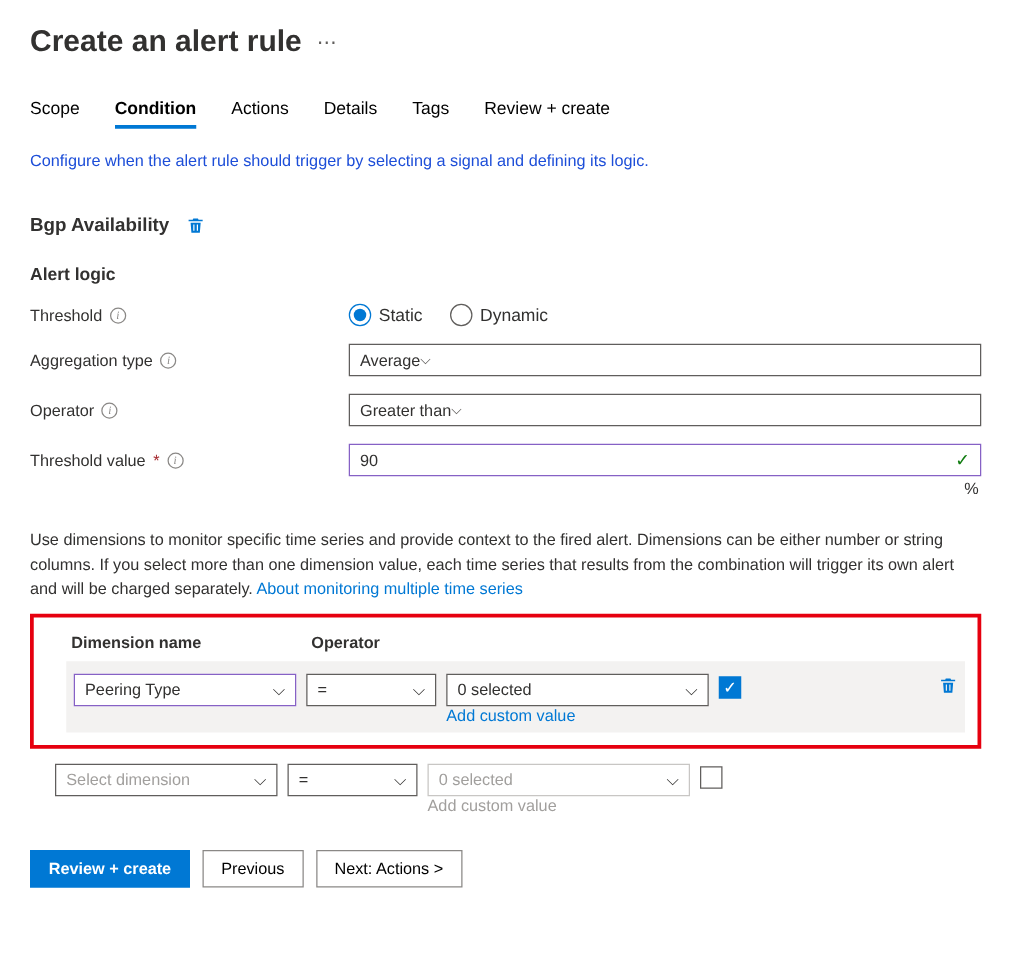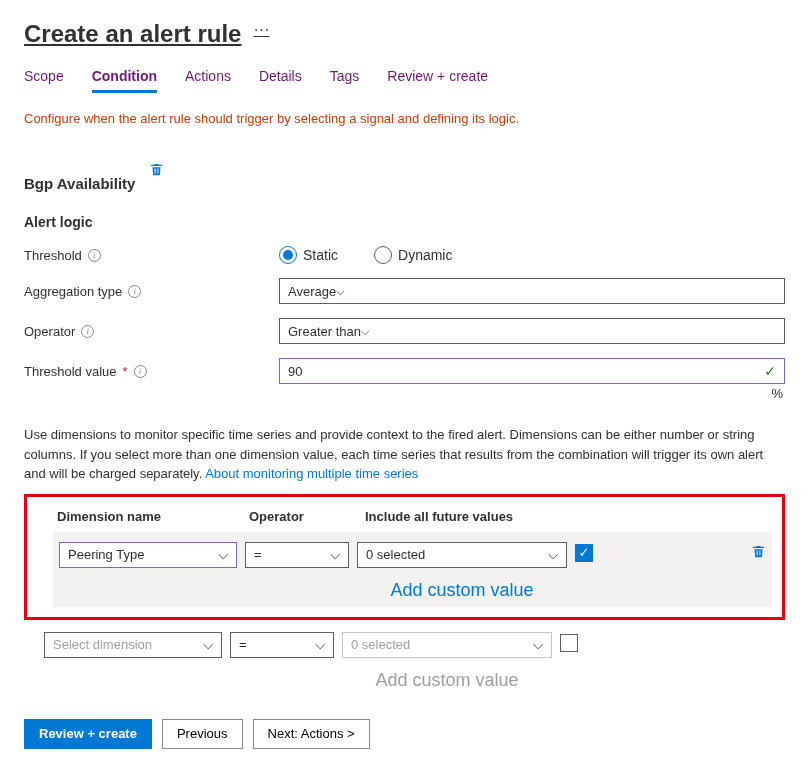--- a/index.html
+++ b/index.html
@@ -4,36 +4,36 @@
 <style>
   * { box-sizing: border-box; margin: 0; padding: 0; }
   body {
     font-family: "Segoe UI", -apple-system, sans-serif;
     font-size: 13px;
     color: #323130;
     background: #fff;
     width: 809px;
     padding: 20px 24px;
   }
-  .header-row { display: flex; gap: 12px; margin-bottom: 20px; text-decoration: underline; }
+  .header-row { display: flex; align-items: center; gap: 12px; margin-bottom: 30px; }
   .page-title { font-size: 24px; font-weight: 600; }
   .more-icon { font-size: 16px; color: #605e5c; cursor: pointer; }
   .tabs { display: flex; gap: 28px; border-bottom: none; margin-bottom: 18px; }
-  .tab { font-size: 14px; padding-bottom: 6px; color: #701a75; cursor: pointer; }
+  .tab { font-size: 14px; padding-bottom: 6px; color: #000000; cursor: pointer; }
   .tab.active { font-weight: 700; border-bottom: 3px solid #0078d4; }
-  .desc { font-size: 13px; color: #c2410c; margin-bottom: 20px; }
+  .desc { font-size: 13px; color: #1d4ed8; margin-bottom: 36px; }
   .signal-row { display: flex; align-items: center; gap: 14px; margin-bottom: 22px; }
-  .signal-name { font-weight: 700; font-size: 15px; margin-top: 29px; }
+  .signal-name { font-weight: 700; font-size: 15px; }
   .delete-icon svg { display:block; }
   .section-head { font-weight: 600; font-size: 14px; margin-bottom: 16px; }
   .form-row { display: flex; align-items: center; margin-bottom: 14px; }
   .form-label { width: 255px; display: flex; align-items: center; gap: 6px; font-size: 13px; }
   .info-icon { display:inline-flex; width:13px; height:13px; border:1px solid #8a8886; border-radius:50%; align-items:center; justify-content:center; font-size:9px; color:#8a8886; font-style: italic; font-family: Georgia, serif; }
   .req { color: #a4262c; }
-  .radio-group { display: flex; gap: 36px; align-items: flex-start; }
+  .radio-group { display: flex; gap: 22px; align-items: flex-start; }
   .radio-opt { display: flex; align-items: center; gap: 6px; font-size: 14px; }
   .radio { width:18px; height:18px; border-radius:50%; border:1px solid #605e5c; display:inline-flex; align-items:center; justify-content:center; }
   .radio.selected { border:1px solid #0078d4; }
   .radio.selected::after { content:""; width:10px; height:10px; border-radius:50%; background:#0078d4; }
   .select-box { flex:1; border:1px solid #605e5c; height:26px; display:flex; align-items:center; padding:0 8px; font-size:13px; background:#fff; }
   .select-box .chev { font-size: 11px; color:#605e5c; }
   .input-box { flex:1; border:1px solid #8661c5; height:26px; display:flex; align-items:center; justify-content:space-between; padding:0 8px; font-size:13px; }
   .input-box .check { color:#107c10; font-size:14px; }
   .unit-row { text-align:right; font-size:13px; margin-top:2px; margin-bottom: 24px; padding-right: 2px;}
   .split-section { margin-top: 18px; }
@@ -48,21 +48,21 @@
   .dim-row { display:flex; align-items:flex-start; background:#f3f2f1; padding:10px 6px 6px 6px; gap: 0; }
   .dim-row.plain { background: transparent; padding: 6px 6px; }
   .dim-select { border:1px solid #605e5c; height:26px; display:flex; align-items:center; justify-content:space-between; padding:0 8px; font-size:13px; background:#fff; }
   .dim-select.purple { border:1px solid #8661c5; }
   .dim-name-col { width:186px; padding-right:8px; }
   .dim-op-col { width:112px; padding-right:8px; }
   .dim-val-col { width:218px; padding-right:8px; }
   .dim-future-col { flex:1; display:flex; align-items:center; justify-content:space-between; padding-top:2px; }
   .checkbox { width:18px; height:18px; background:#0078d4; display:inline-flex; align-items:center; justify-content:center; color:#fff; font-size:13px; }
   .checkbox.empty { background:#fff; border:1px solid #605e5c; }
-  .add-custom { color:#0078d4; font-size:18px; margin-top:12px; cursor:pointer;text-align:center; }
+  .add-custom { color:#0078d4; font-size:13px; margin-top:0; cursor:pointer; }
   .add-custom.muted { color:#a19f9d; }
   .placeholder { color:#a19f9d; }
   .footer { display:flex; gap:10px; margin-top:22px; }
   .btn { height:30px; padding: 0 14px; font-size:13px; border:1px solid #8a8886; background:#fff; display:inline-flex; align-items:center; cursor:pointer; }
   .btn.primary { background:#0078d4; color:#fff; border:1px solid #0078d4; font-weight:600; }
   .trash-btn { cursor:pointer; }
 </style>
 </head>
 <body>
 
@@ -147,21 +147,20 @@
 
 <div class="split-section">
   <p class="split-desc">
     <span>Use dimensions to monitor specific time series and provide context to the fired alert. Dimensions can be either number or string columns. If you select more than one dimension value, each time series that results from the combination will trigger its own alert and will be charged separately. </span><span class="link">About monitoring multiple time series</span>
   </p>
 
   <div class="dim-box">
     <div class="dim-header">
       <div class="col-name">Dimension name</div>
       <div class="col-op">Operator</div>
-      <div class="col-future">Include all future values</div>
     </div>
     <div class="dim-row">
       <div class="dim-name-col">
         <div class="dim-select purple">
           <span>Peering Type</span>
           <span class="chev">⌵</span>
         </div>
       </div>
       <div class="dim-op-col">
         <div class="dim-select">

